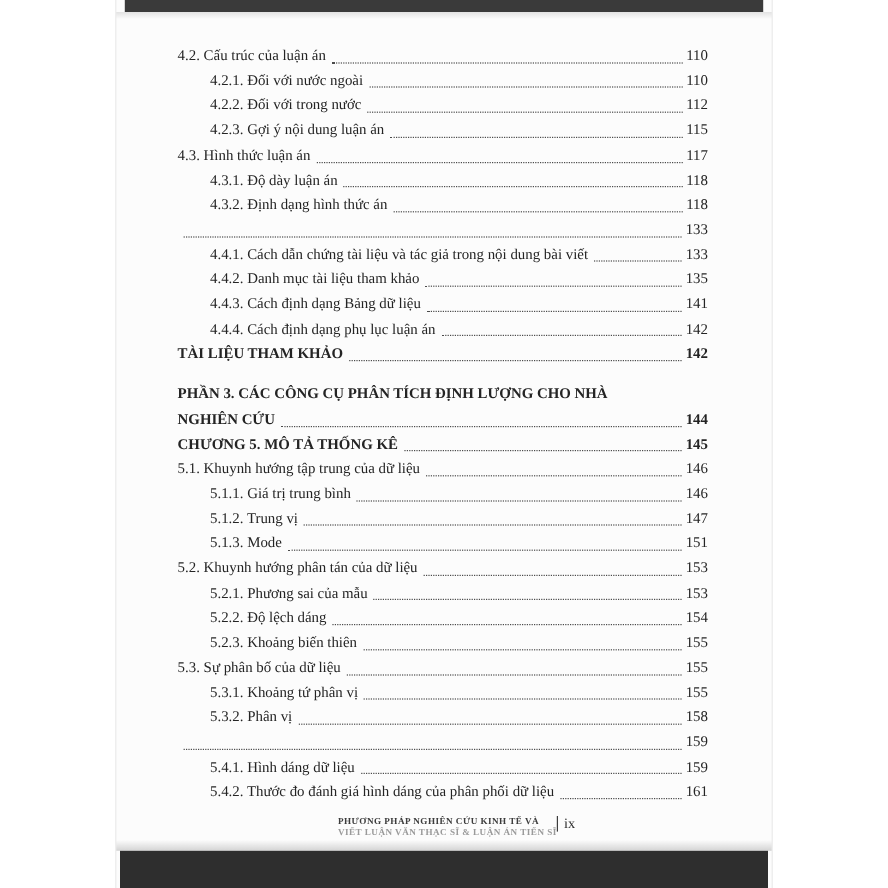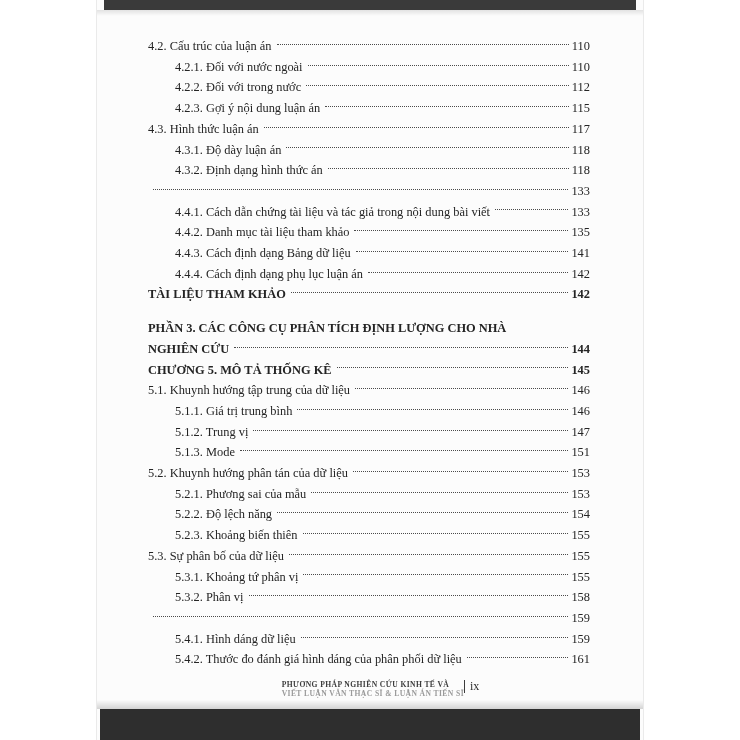--- a/index.html
+++ b/index.html
@@ -31,21 +31,21 @@
   }
   .bottom-shadow {
     position: absolute; bottom: 31px; left: 0; right: 0; height: 9px;
     background: linear-gradient(to top, rgba(0,0,0,0.16), rgba(0,0,0,0));
   }
   .content {
     position: absolute; top: 36px; left: 51px; right: 53px;
     color: #242424;
   }
   .toc-row {
-    display: flex; align-items: center;
+    display: flex; align-items: flex-end;
     font-size: 12.4px; line-height: 20.7px;
     white-space: nowrap;
   }
   .toc-row.lvl2 { padding-left: 27px; }
   .toc-row.bold { font-weight: bold; }
   .toc-row.gap { margin-top: 13px; }
   .toc-label { white-space: nowrap; }
   .leader {
     flex: 1 1 auto;
     border-bottom: 1.6px dotted #4a4a4a;
@@ -185,21 +185,21 @@
           <span class="toc-label">5.2. Khuynh hướng phân tán của dữ liệu</span>
           <span class="leader"></span>
           <span class="pagenum">153</span>
         </div>
         <div class="toc-row lvl2">
           <span class="toc-label">5.2.1. Phương sai của mẫu</span>
           <span class="leader"></span>
           <span class="pagenum">153</span>
         </div>
         <div class="toc-row lvl2">
-          <span class="toc-label">5.2.2. Độ lệch năng</span>
+          <span class="toc-label">5.2.2. Độ lệch dáng</span>
           <span class="leader"></span>
           <span class="pagenum">154</span>
         </div>
         <div class="toc-row lvl2">
           <span class="toc-label">5.2.3. Khoảng biến thiên</span>
           <span class="leader"></span>
           <span class="pagenum">155</span>
         </div>
         <div class="toc-row lvl1">
           <span class="toc-label">5.3. Sự phân bố của dữ liệu</span>

